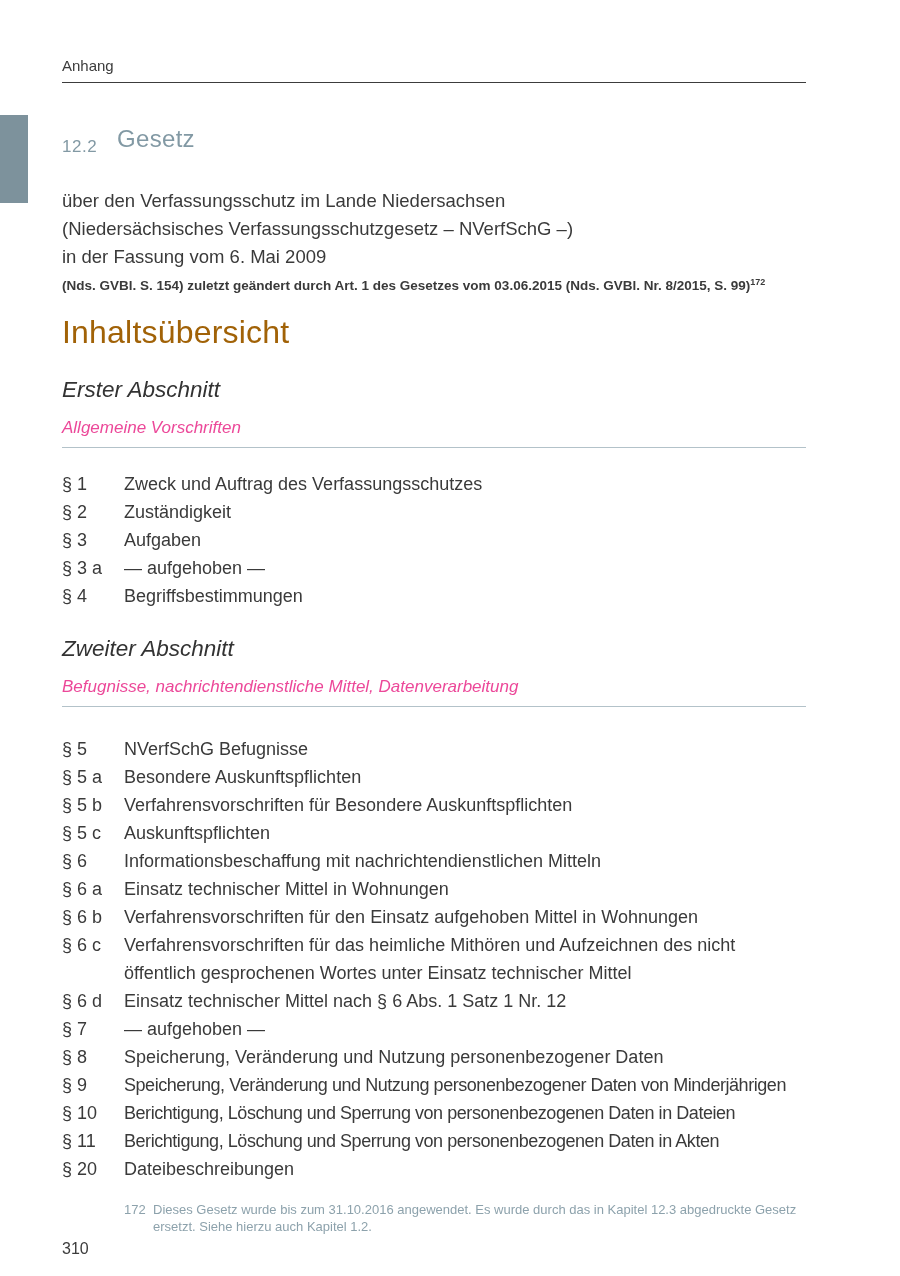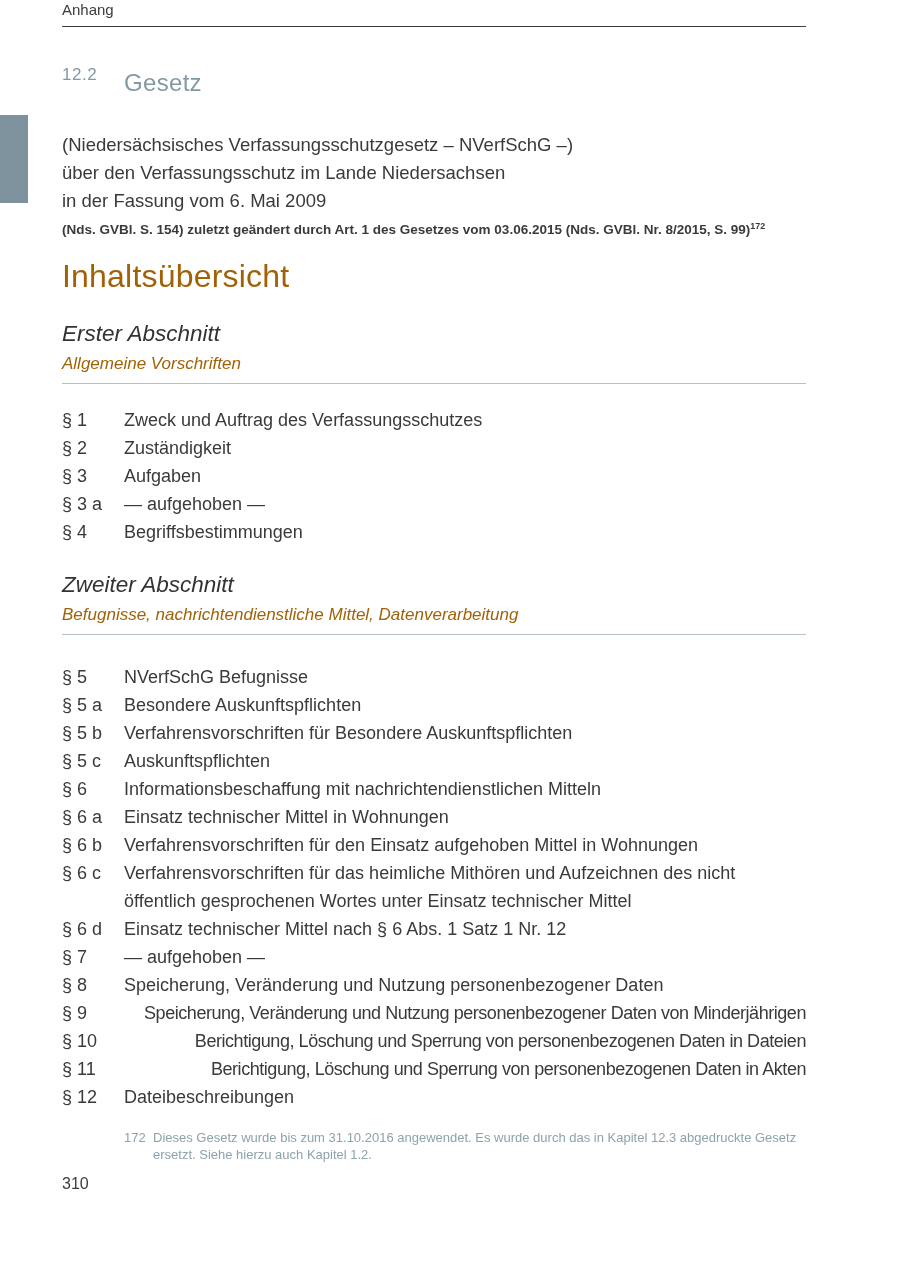--- a/index.html
+++ b/index.html
@@ -9,95 +9,96 @@
     width:900px; height:1276px;
     background:#ffffff;
     font-family:"Liberation Sans", sans-serif;
     color:#3a3a3a;
     overflow:hidden;
   }
   .content { padding:0 94px 0 62px; }
 
   
   .running-header {
+    padding-top:56px;
     padding-bottom:6px;
     border-bottom:1.5px solid #3c3c3c;
   }
   .running-header .hdr-text { font-size:15px; line-height:20px; color:#3c3c3c; }
 
   
   .chapter-bar {
     position:absolute; left:0; top:115px;
     width:28px; height:88px;
     background:#7d929c;
   }
 
   
   .chapter-title-row {
     margin-top:38px;
-    display:flex; align-items:flex-start; gap:27px;
+    display:flex; align-items:flex-end; gap:20px;
   }
   .chapter-number { font-size:17px; color:#8299a4; letter-spacing:0.5px; }
   .chapter-title  { font-size:24px; line-height:36px; color:#8299a4; letter-spacing:0.3px; }
 
   
   .chapter-subtitle { margin-top:30px; font-size:18.5px; line-height:28px; color:#3a3a3a; }
 
   
   .source-note { margin-top:7px; font-size:13.5px; line-height:16px; color:#3a3a3a;font-weight:bold; }
   .source-note sup { font-size:9px; vertical-align:super; line-height:0; }
 
   
   .toc-title { margin-top:19px; font-size:32px; line-height:38px; color:#a16207; letter-spacing:0.2px; }
 
   .toc-section-heading { margin-top:26px; font-size:22.5px; line-height:26px; color:#333333;font-style:italic; }
-  .toc-section-subheading { margin-top:6px; font-size:17px; line-height:22px; font-style:italic; color:#a16207; }
+  .toc-section-subheading { margin-top:14px; font-size:17px; line-height:22px; font-style:italic; color:#ec4899; }
   .toc-section-rule { margin-top:8px; border:0; border-top:1.5px solid #b3c2c9; height:0; }
 
   .toc-entries { margin-top:22px; }
   .toc-entries.second { margin-top:28px; }
   .entry { display:grid; grid-template-columns:62px 1fr; font-size:18px; line-height:28px; }
   .entry .ref   { white-space:nowrap; }
   .entry .label { }
-  .entry .label.tight { white-space:nowrap; letter-spacing:-0.45px;text-align:right; }
+  .entry .label.tight { white-space:nowrap; letter-spacing:-0.45px; }
 
   
   .footnote {
     margin-top:19px;
     margin-left:62px;
     font-size:13px; line-height:16.5px;
     color:#8da2ac;
     display:grid; grid-template-columns:29px 1fr;
   }
   .footnote .fn-num { }
 
   
-  .page-number { margin-top:12px; font-size:16px; line-height:18px; color:#3c3c3c; }
+  .page-number { margin-top:5px; font-size:16px; line-height:18px; color:#3c3c3c; }
 </style>
 </head>
 <body>
 
 <div class="page">
 
   <div class="chapter-bar"></div>
 
   <div class="content">
 
     <div class="running-header">
       <span class="hdr-text">Anhang</span>
     </div>
 
     <div class="chapter-title-row">
       <span class="chapter-number">12.2</span>
       <span class="chapter-title">Gesetz</span>
     </div>
 
     <div class="chapter-subtitle">
+      <div>über den Verfassungsschutz im Lande Niedersachsen</div>
       <div>(Niedersächsisches Verfassungsschutzgesetz – NVerfSchG –)</div>
-      <div>über den Verfassungsschutz im Lande Niedersachsen</div>
       <div>in der Fassung vom 6. Mai 2009</div>
     </div>
 
     <div class="source-note"><span>(Nds. GVBl. S. 154) zuletzt geändert durch Art. 1 des Gesetzes vom 03.06.2015 (Nds. GVBl. Nr. 8/2015, S. 99)</span><sup>172</sup></div>
 
     <div class="toc-title">Inhaltsübersicht</div>
 
     <div>
       <div class="toc-section-heading">Erster Abschnitt</div>
       <div class="toc-section-subheading">Allgemeine Vorschriften</div>
@@ -181,21 +182,21 @@
           </div>
           <div class="entry">
             <span class="ref">§ 10</span>
             <span class="label tight">Berichtigung, Löschung und Sperrung von personenbezogenen Daten in Dateien</span>
           </div>
           <div class="entry">
             <span class="ref">§ 11</span>
             <span class="label tight">Berichtigung, Löschung und Sperrung von personenbezogenen Daten in Akten</span>
           </div>
           <div class="entry">
-            <span class="ref">§ 12</span>
+            <span class="ref">§ 20</span>
             <span class="label">Dateibeschreibungen</span>
           </div>
         </div>
     </div>
 
     <div class="footnote">
       <span class="fn-num">172</span>
       <span class="fn-text">Dieses Gesetz wurde bis zum 31.10.2016 angewendet. Es wurde durch das in Kapitel 12.3 abgedruckte Gesetz ersetzt. Siehe hierzu auch Kapitel 1.2.</span>
     </div>
 

